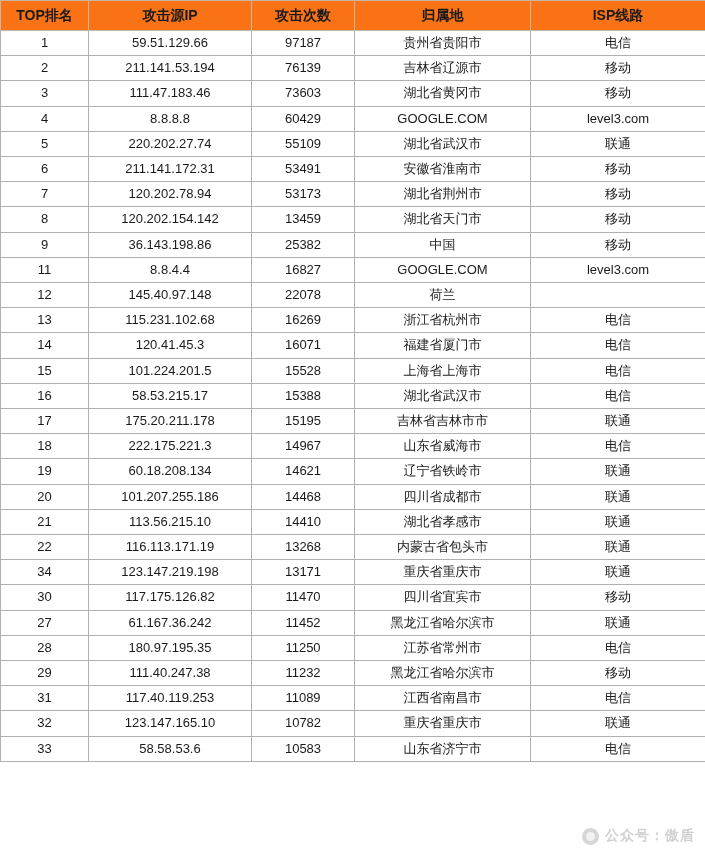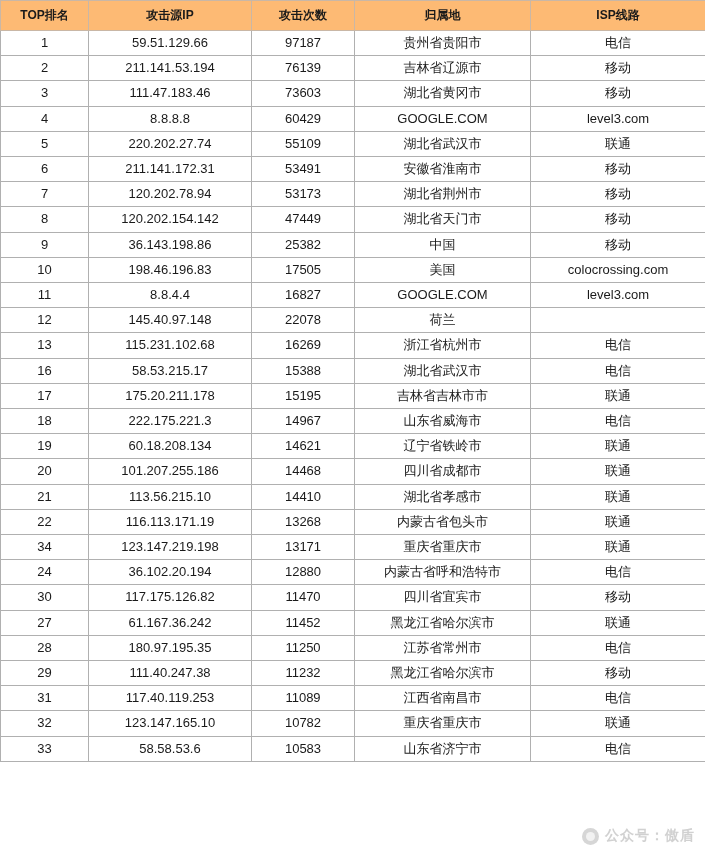--- a/index.html
+++ b/index.html
@@ -26,23 +26,23 @@
     vertical-align: middle;
     font-size: 13px;
     color: #1a1a1a;
     padding: 0;
     height: 24.2px;
     line-height: 24.2px;
     white-space: nowrap;
     overflow: hidden;
   }
   table.attack-table th {
-    background: #fdba74;
+    background: #f97316;
     font-weight: bold;
-    font-size: 12px;
+    font-size: 14px;
     height: 29px;
     line-height: 29px;
     border-color: #c9b7a6;
   }
   
   col.c0 { width: 88px; }
   col.c1 { width: 163px; }
   col.c2 { width: 103px; }
   col.c3 { width: 176px; }
   col.c4 { width: 175px; }
@@ -156,37 +156,30 @@
       <tr>
         <td class="col-rank">7</td>
         <td class="col-ip">120.202.78.94</td>
         <td class="col-count">53173</td>
         <td class="col-loc">湖北省荆州市</td>
         <td class="col-isp">移动</td>
       </tr>
       <tr>
         <td class="col-rank">8</td>
         <td class="col-ip">120.202.154.142</td>
-        <td class="col-count">47449</td>
+        <td class="col-count">13459</td>
         <td class="col-loc">湖北省天门市</td>
         <td class="col-isp">移动</td>
       </tr>
       <tr>
         <td class="col-rank">9</td>
         <td class="col-ip">36.143.198.86</td>
         <td class="col-count">25382</td>
         <td class="col-loc">中国</td>
         <td class="col-isp">移动</td>
-      </tr>
-      <tr>
-        <td class="col-rank">10</td>
-        <td class="col-ip">198.46.196.83</td>
-        <td class="col-count">17505</td>
-        <td class="col-loc">美国</td>
-        <td class="col-isp">colocrossing.com</td>
       </tr>
       <tr>
         <td class="col-rank">11</td>
         <td class="col-ip">8.8.4.4</td>
         <td class="col-count">16827</td>
         <td class="col-loc">GOOGLE.COM</td>
         <td class="col-isp">level3.com</td>
       </tr>
       <tr>
         <td class="col-rank">12</td>
@@ -196,20 +189,34 @@
         <td class="col-isp"></td>
       </tr>
       <tr>
         <td class="col-rank">13</td>
         <td class="col-ip">115.231.102.68</td>
         <td class="col-count">16269</td>
         <td class="col-loc">浙江省杭州市</td>
         <td class="col-isp">电信</td>
       </tr>
       <tr>
+        <td class="col-rank">14</td>
+        <td class="col-ip">120.41.45.3</td>
+        <td class="col-count">16071</td>
+        <td class="col-loc">福建省厦门市</td>
+        <td class="col-isp">电信</td>
+      </tr>
+      <tr>
+        <td class="col-rank">15</td>
+        <td class="col-ip">101.224.201.5</td>
+        <td class="col-count">15528</td>
+        <td class="col-loc">上海省上海市</td>
+        <td class="col-isp">电信</td>
+      </tr>
+      <tr>
         <td class="col-rank">16</td>
         <td class="col-ip">58.53.215.17</td>
         <td class="col-count">15388</td>
         <td class="col-loc">湖北省武汉市</td>
         <td class="col-isp">电信</td>
       </tr>
       <tr>
         <td class="col-rank">17</td>
         <td class="col-ip">175.20.211.178</td>
         <td class="col-count">15195</td>
@@ -252,27 +259,20 @@
         <td class="col-isp">联通</td>
       </tr>
       <tr>
         <td class="col-rank">34</td>
         <td class="col-ip">123.147.219.198</td>
         <td class="col-count">13171</td>
         <td class="col-loc">重庆省重庆市</td>
         <td class="col-isp">联通</td>
       </tr>
       <tr>
-        <td class="col-rank">24</td>
-        <td class="col-ip">36.102.20.194</td>
-        <td class="col-count">12880</td>
-        <td class="col-loc">内蒙古省呼和浩特市</td>
-        <td class="col-isp">电信</td>
-      </tr>
-      <tr>
         <td class="col-rank">30</td>
         <td class="col-ip">117.175.126.82</td>
         <td class="col-count">11470</td>
         <td class="col-loc">四川省宜宾市</td>
         <td class="col-isp">移动</td>
       </tr>
       <tr>
         <td class="col-rank">27</td>
         <td class="col-ip">61.167.36.242</td>
         <td class="col-count">11452</td>

